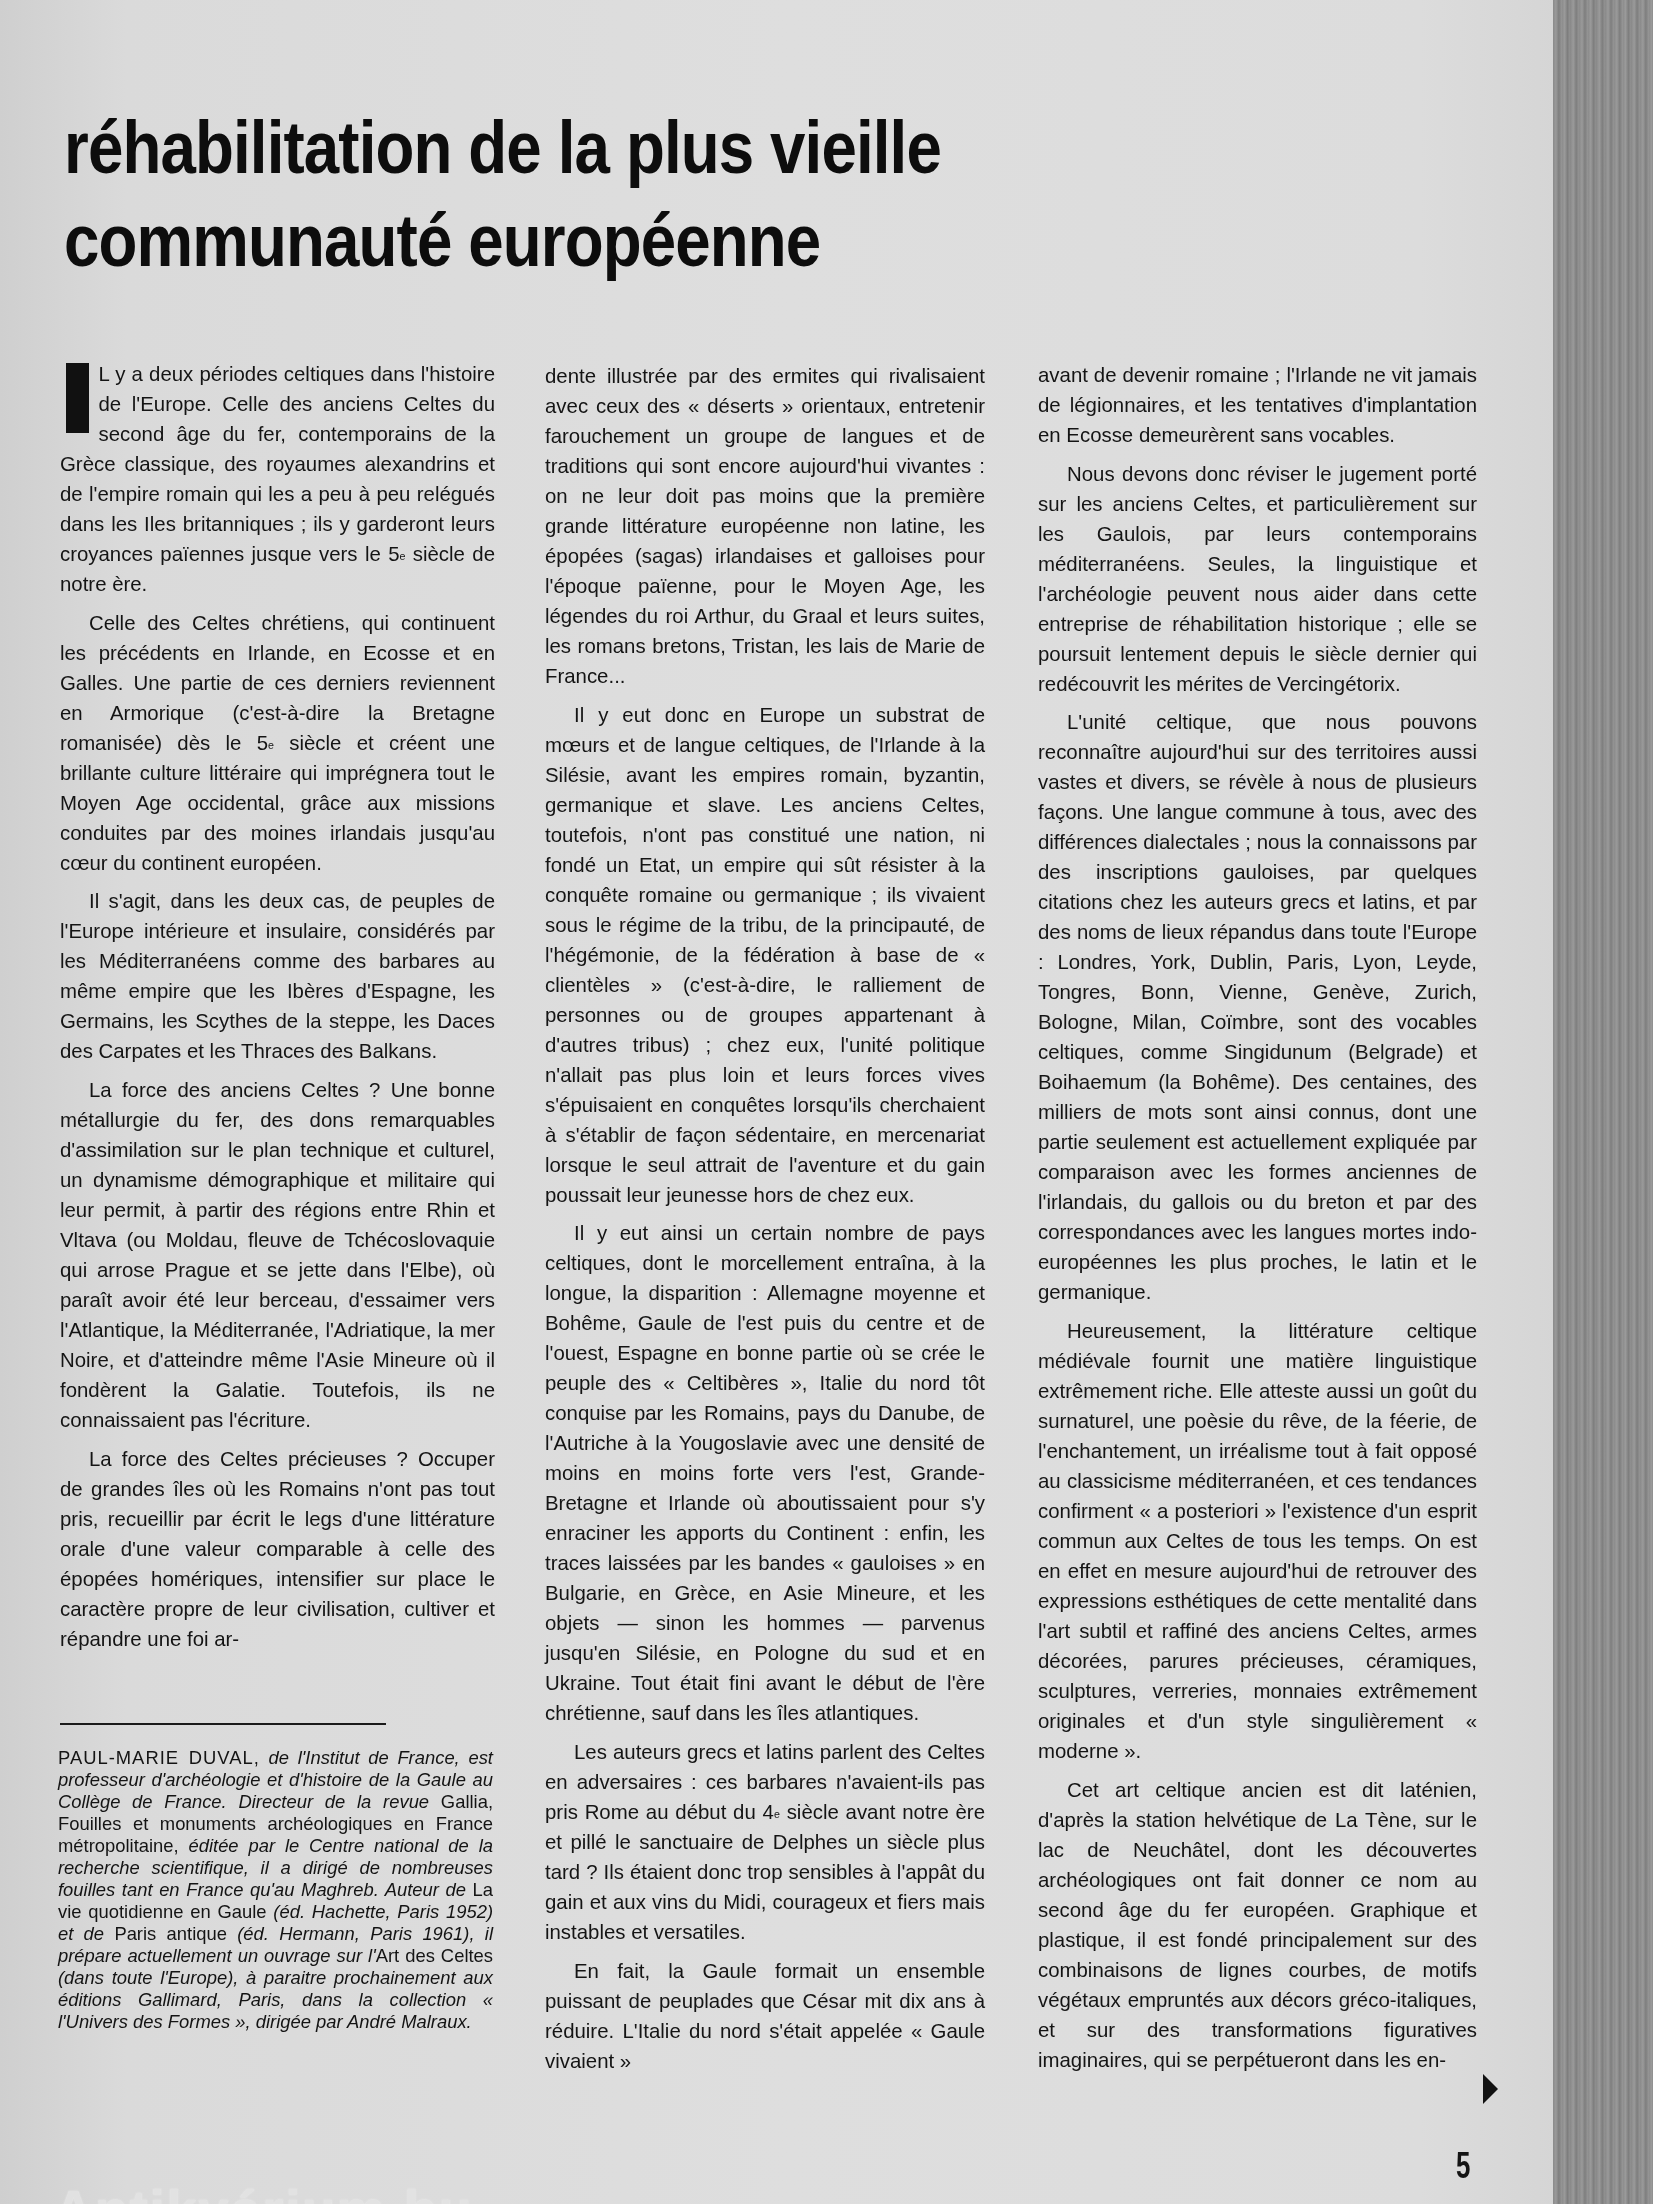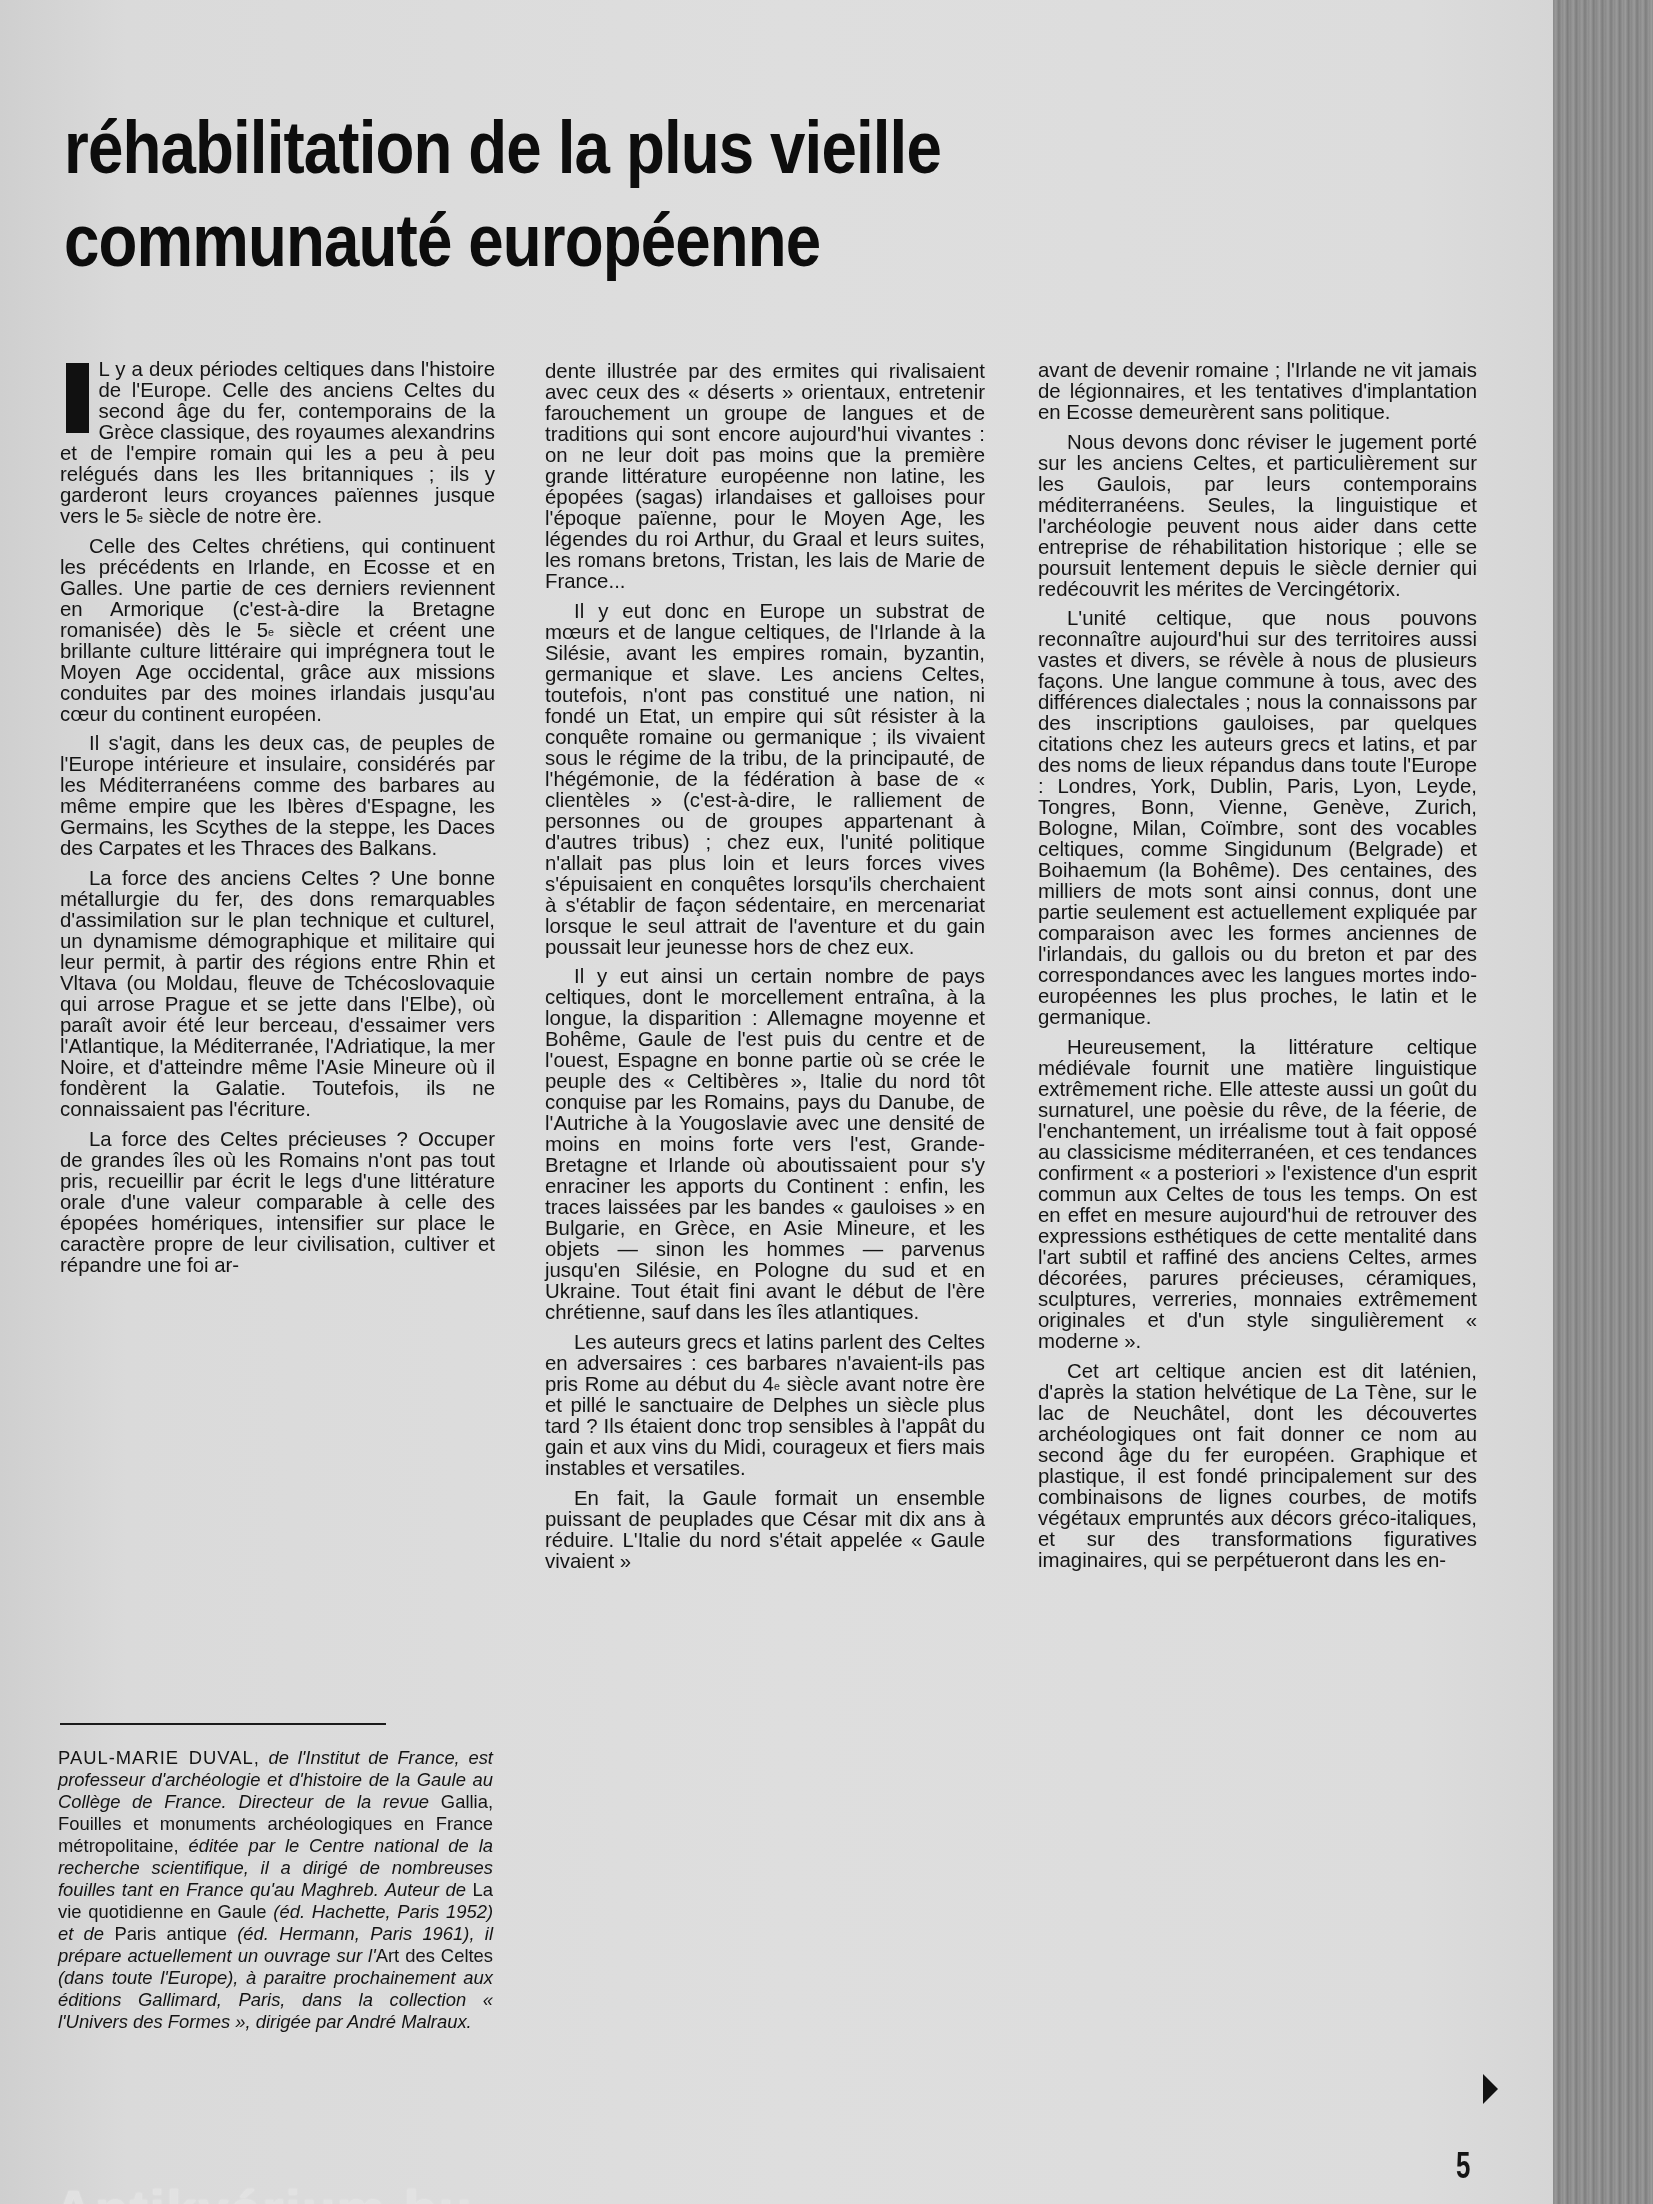--- a/index.html
+++ b/index.html
@@ -20,21 +20,21 @@
   .title {
     position:absolute; left:64px; top:101px; width:1164px;
     font-family:"Liberation Sans", sans-serif; font-weight:bold;
     font-size:74px; line-height:93px; letter-spacing:-1px;
     transform:scaleX(0.86); transform-origin:left top;
     color:#0d0d0d;
   }
   .title div { white-space:nowrap; }
   .col {
     position:absolute; top:359px; width:435px;
-    font-size:20.4px; line-height:21px; text-align:justify;
+    font-size:20.4px; line-height:30px; text-align:justify;
     hyphens:manual;
   }
   .col1 { left:60px; }
   .col2 { left:545px; top:361px; width:440px; }
   .col3 { left:1038px; top:360px; width:439px; }
   .col p { margin:0 0 8.7px 0; text-indent:29px; }
   .col p.noindent { text-indent:0; }
   .dropcap {
     float:left; width:23px; height:70px; background:#111;
     margin:3.9px 9.7px 0 5.8px;
@@ -91,21 +91,21 @@
 
   <div class="col col2">
     <p class="noindent">dente illustrée par des ermites qui rivalisaient avec ceux des « déserts » orientaux, entretenir farouchement un groupe de langues et de traditions qui sont encore aujourd'hui vivantes : on ne leur doit pas moins que la première grande littérature européenne non latine, les épopées (sagas) irlandaises et galloises pour l'époque païenne, pour le Moyen Age, les légendes du roi Arthur, du Graal et leurs suites, les romans bretons, Tristan, les lais de Marie de France...</p>
     <p>Il y eut donc en Europe un substrat de mœurs et de langue celtiques, de l'Irlande à la Silésie, avant les empires romain, byzantin, germanique et slave. Les anciens Celtes, toutefois, n'ont pas constitué une nation, ni fondé un Etat, un empire qui sût résister à la conquête romaine ou germanique ; ils vivaient sous le régime de la tribu, de la principauté, de l'hégémonie, de la fédération à base de « clientèles » (c'est-à-dire, le ralliement de personnes ou de groupes appartenant à d'autres tribus) ; chez eux, l'unité politique n'allait pas plus loin et leurs forces vives s'épuisaient en conquêtes lorsqu'ils cherchaient à s'établir de façon sédentaire, en mercenariat lorsque le seul attrait de l'aventure et du gain poussait leur jeunesse hors de chez eux.</p>
     <p>Il y eut ainsi un certain nombre de pays celtiques, dont le morcellement entraîna, à la longue, la disparition : Allemagne moyenne et Bohême, Gaule de l'est puis du centre et de l'ouest, Espagne en bonne partie où se crée le peuple des « Celtibères », Italie du nord tôt conquise par les Romains, pays du Danube, de l'Autriche à la Yougoslavie avec une densité de moins en moins forte vers l'est, Grande-Bretagne et Irlande où aboutissaient pour s'y enraciner les apports du Continent : enfin, les traces laissées par les bandes « gauloises » en Bulgarie, en Grèce, en Asie Mineure, et les objets — sinon les hommes — parvenus jusqu'en Silésie, en Pologne du sud et en Ukraine. Tout était fini avant le début de l'ère chrétienne, sauf dans les îles atlantiques.</p>
     <p><span>Les auteurs grecs et latins parlent des Celtes en adversaires : ces barbares n'avaient-ils pas pris Rome au début du 4</span><sup>e</sup><span> siècle avant notre ère et pillé le sanctuaire de Delphes un siècle plus tard ? Ils étaient donc trop sensibles à l'appât du gain et aux vins du Midi, courageux et fiers mais instables et versatiles.</span></p>
     <p>En fait, la Gaule formait un ensemble puissant de peuplades que César mit dix ans à réduire. L'Italie du nord s'était appelée « Gaule vivaient »</p>
   </div>
 
   <div class="col col3">
-    <p class="noindent">avant de devenir romaine ; l'Irlande ne vit jamais de légionnaires, et les tentatives d'implantation en Ecosse demeurèrent sans politique.</p>
+    <p class="noindent">avant de devenir romaine ; l'Irlande ne vit jamais de légionnaires, et les tentatives d'implantation en Ecosse demeurèrent sans vocables.</p>
     <p>Nous devons donc réviser le jugement porté sur les anciens Celtes, et particulièrement sur les Gaulois, par leurs contemporains méditerranéens. Seules, la linguistique et l'archéologie peuvent nous aider dans cette entreprise de réhabilitation historique ; elle se poursuit lentement depuis le siècle dernier qui redécouvrit les mérites de Vercingétorix.</p>
     <p>L'unité celtique, que nous pouvons reconnaître aujourd'hui sur des territoires aussi vastes et divers, se révèle à nous de plusieurs façons. Une langue commune à tous, avec des différences dialectales ; nous la connaissons par des inscriptions gauloises, par quelques citations chez les auteurs grecs et latins, et par des noms de lieux répandus dans toute l'Europe : Londres, York, Dublin, Paris, Lyon, Leyde, Tongres, Bonn, Vienne, Genève, Zurich, Bologne, Milan, Coïmbre, sont des vocables celtiques, comme Singidunum (Belgrade) et Boihaemum (la Bohême). Des centaines, des milliers de mots sont ainsi connus, dont une partie seulement est actuellement expliquée par comparaison avec les formes anciennes de l'irlandais, du gallois ou du breton et par des correspondances avec les langues mortes indo-européennes les plus proches, le latin et le germanique.</p>
     <p>Heureusement, la littérature celtique médiévale fournit une matière linguistique extrêmement riche. Elle atteste aussi un goût du surnaturel, une poèsie du rêve, de la féerie, de l'enchantement, un irréalisme tout à fait opposé au classicisme méditerranéen, et ces tendances confirment « a posteriori » l'existence d'un esprit commun aux Celtes de tous les temps. On est en effet en mesure aujourd'hui de retrouver des expressions esthétiques de cette mentalité dans l'art subtil et raffiné des anciens Celtes, armes décorées, parures précieuses, céramiques, sculptures, verreries, monnaies extrêmement originales et d'un style singulièrement « moderne ».</p>
     <p>Cet art celtique ancien est dit laténien, d'après la station helvétique de La Tène, sur le lac de Neuchâtel, dont les découvertes archéologiques ont fait donner ce nom au second âge du fer européen. Graphique et plastique, il est fondé principalement sur des combinaisons de lignes courbes, de motifs végétaux empruntés aux décors gréco-italiques, et sur des transformations figuratives imaginaires, qui se perpétueront dans les en-</p>
   </div>
 
   <div class="arrow"></div>
   <div class="pagenum">5</div>
   <div class="watermark">Antikvárium.hu</div>
 </div>

